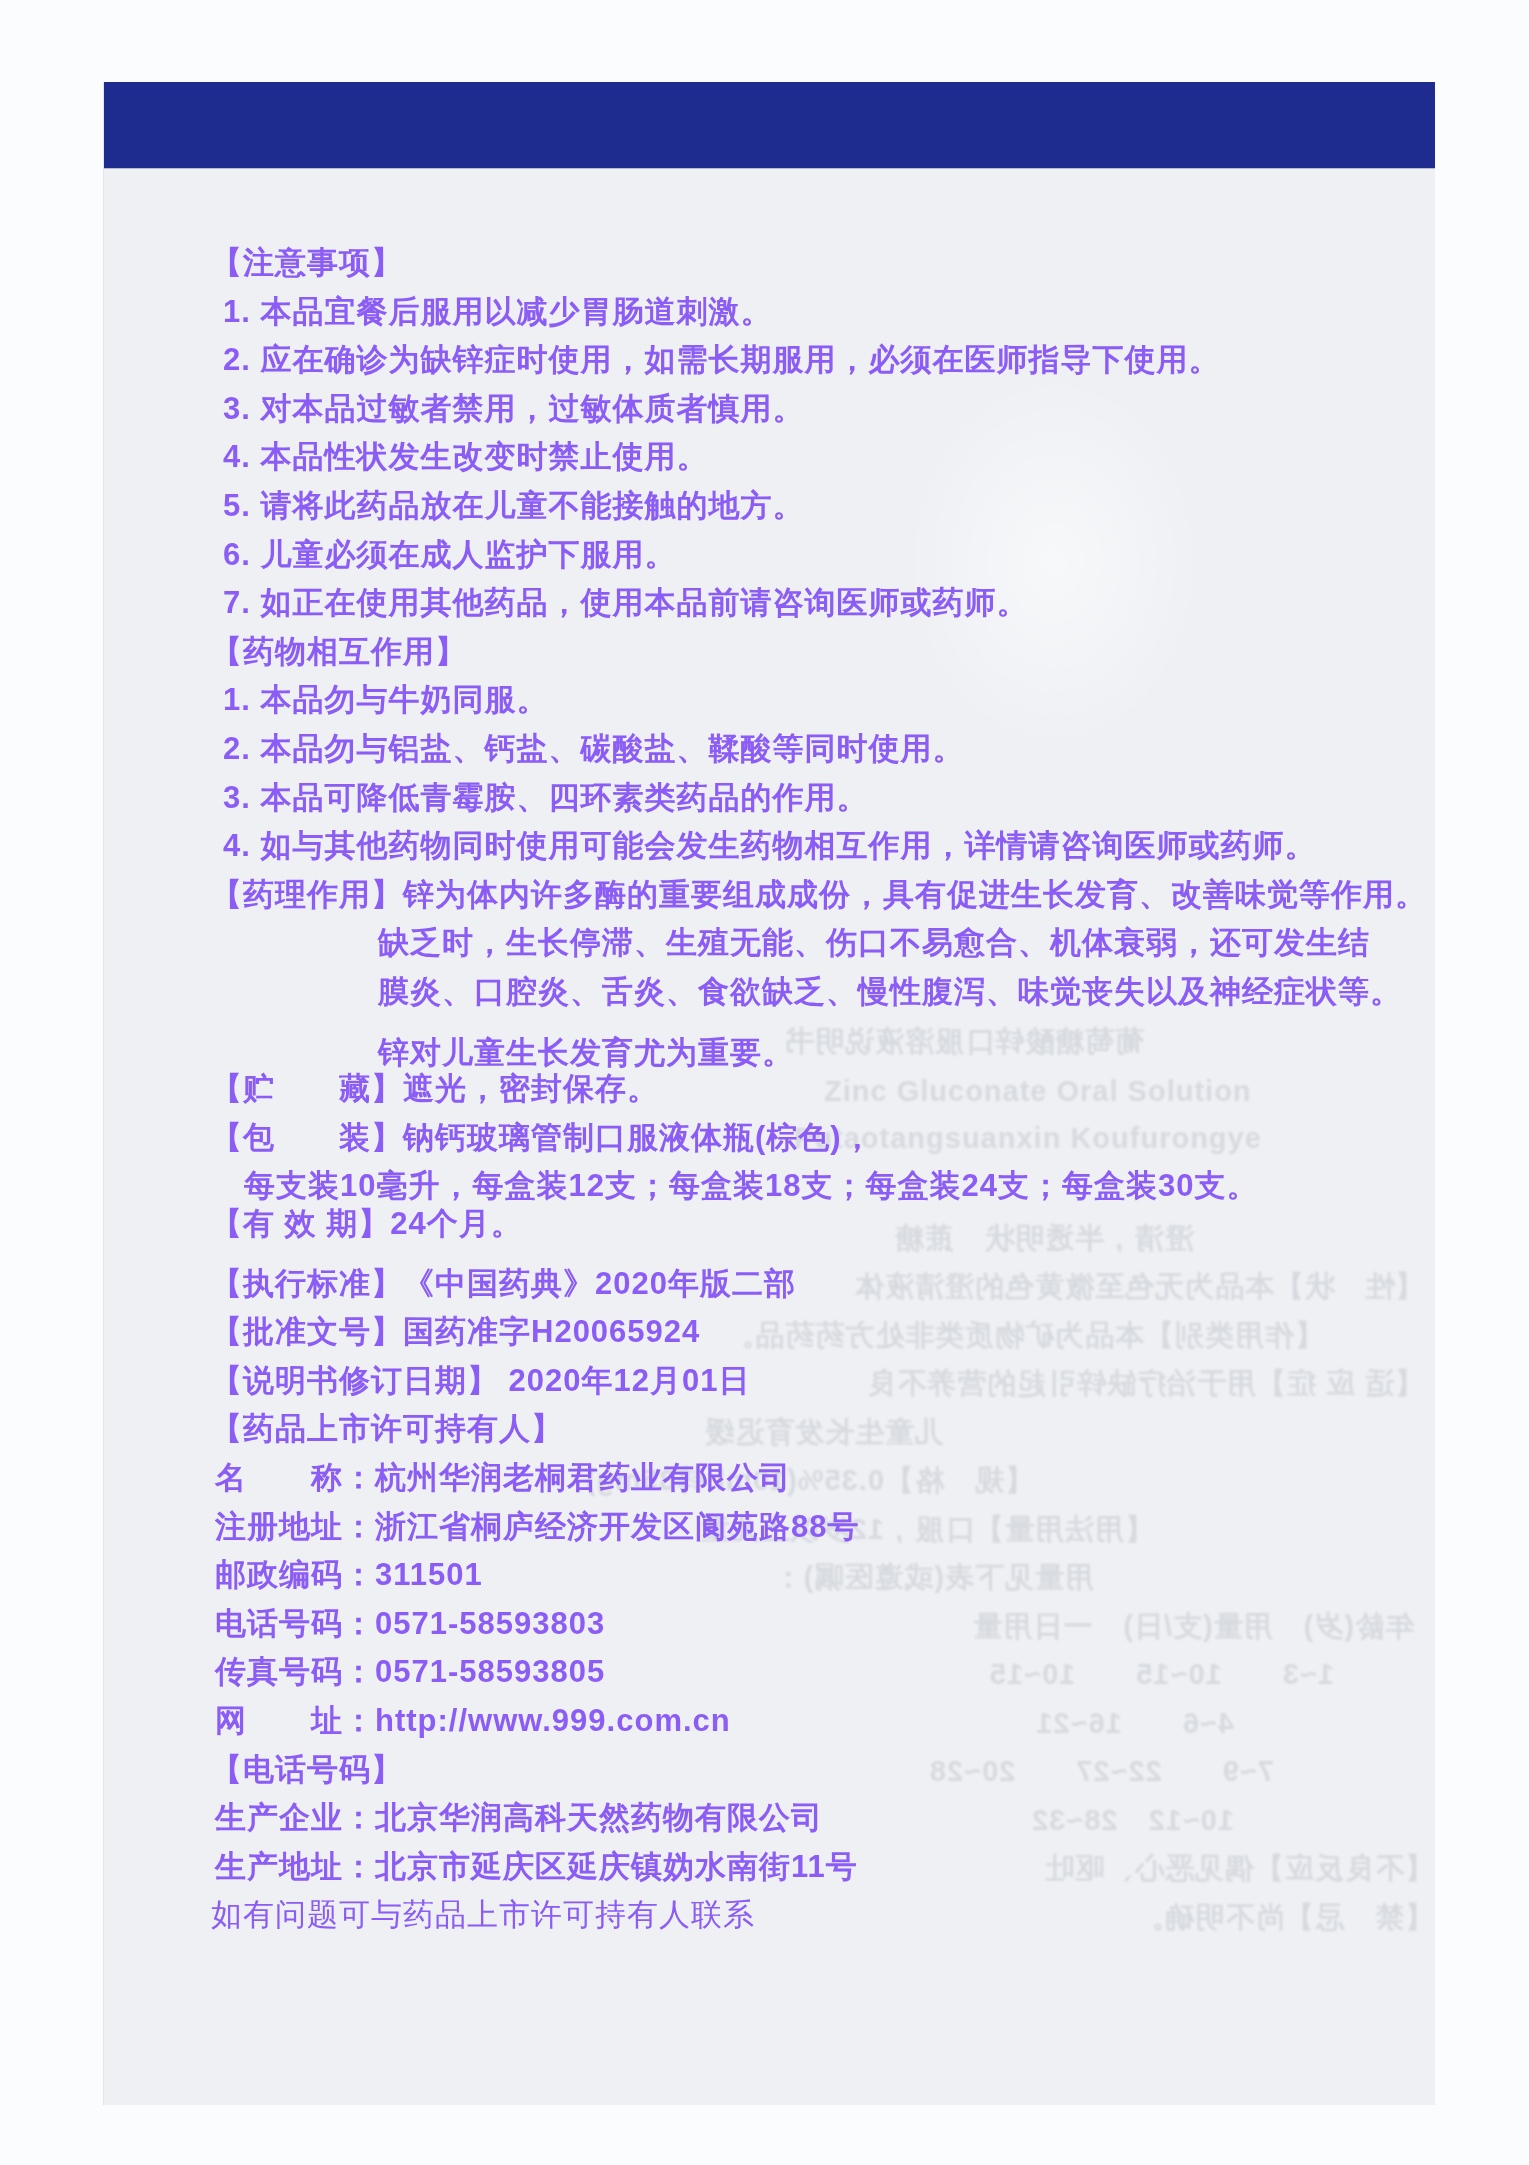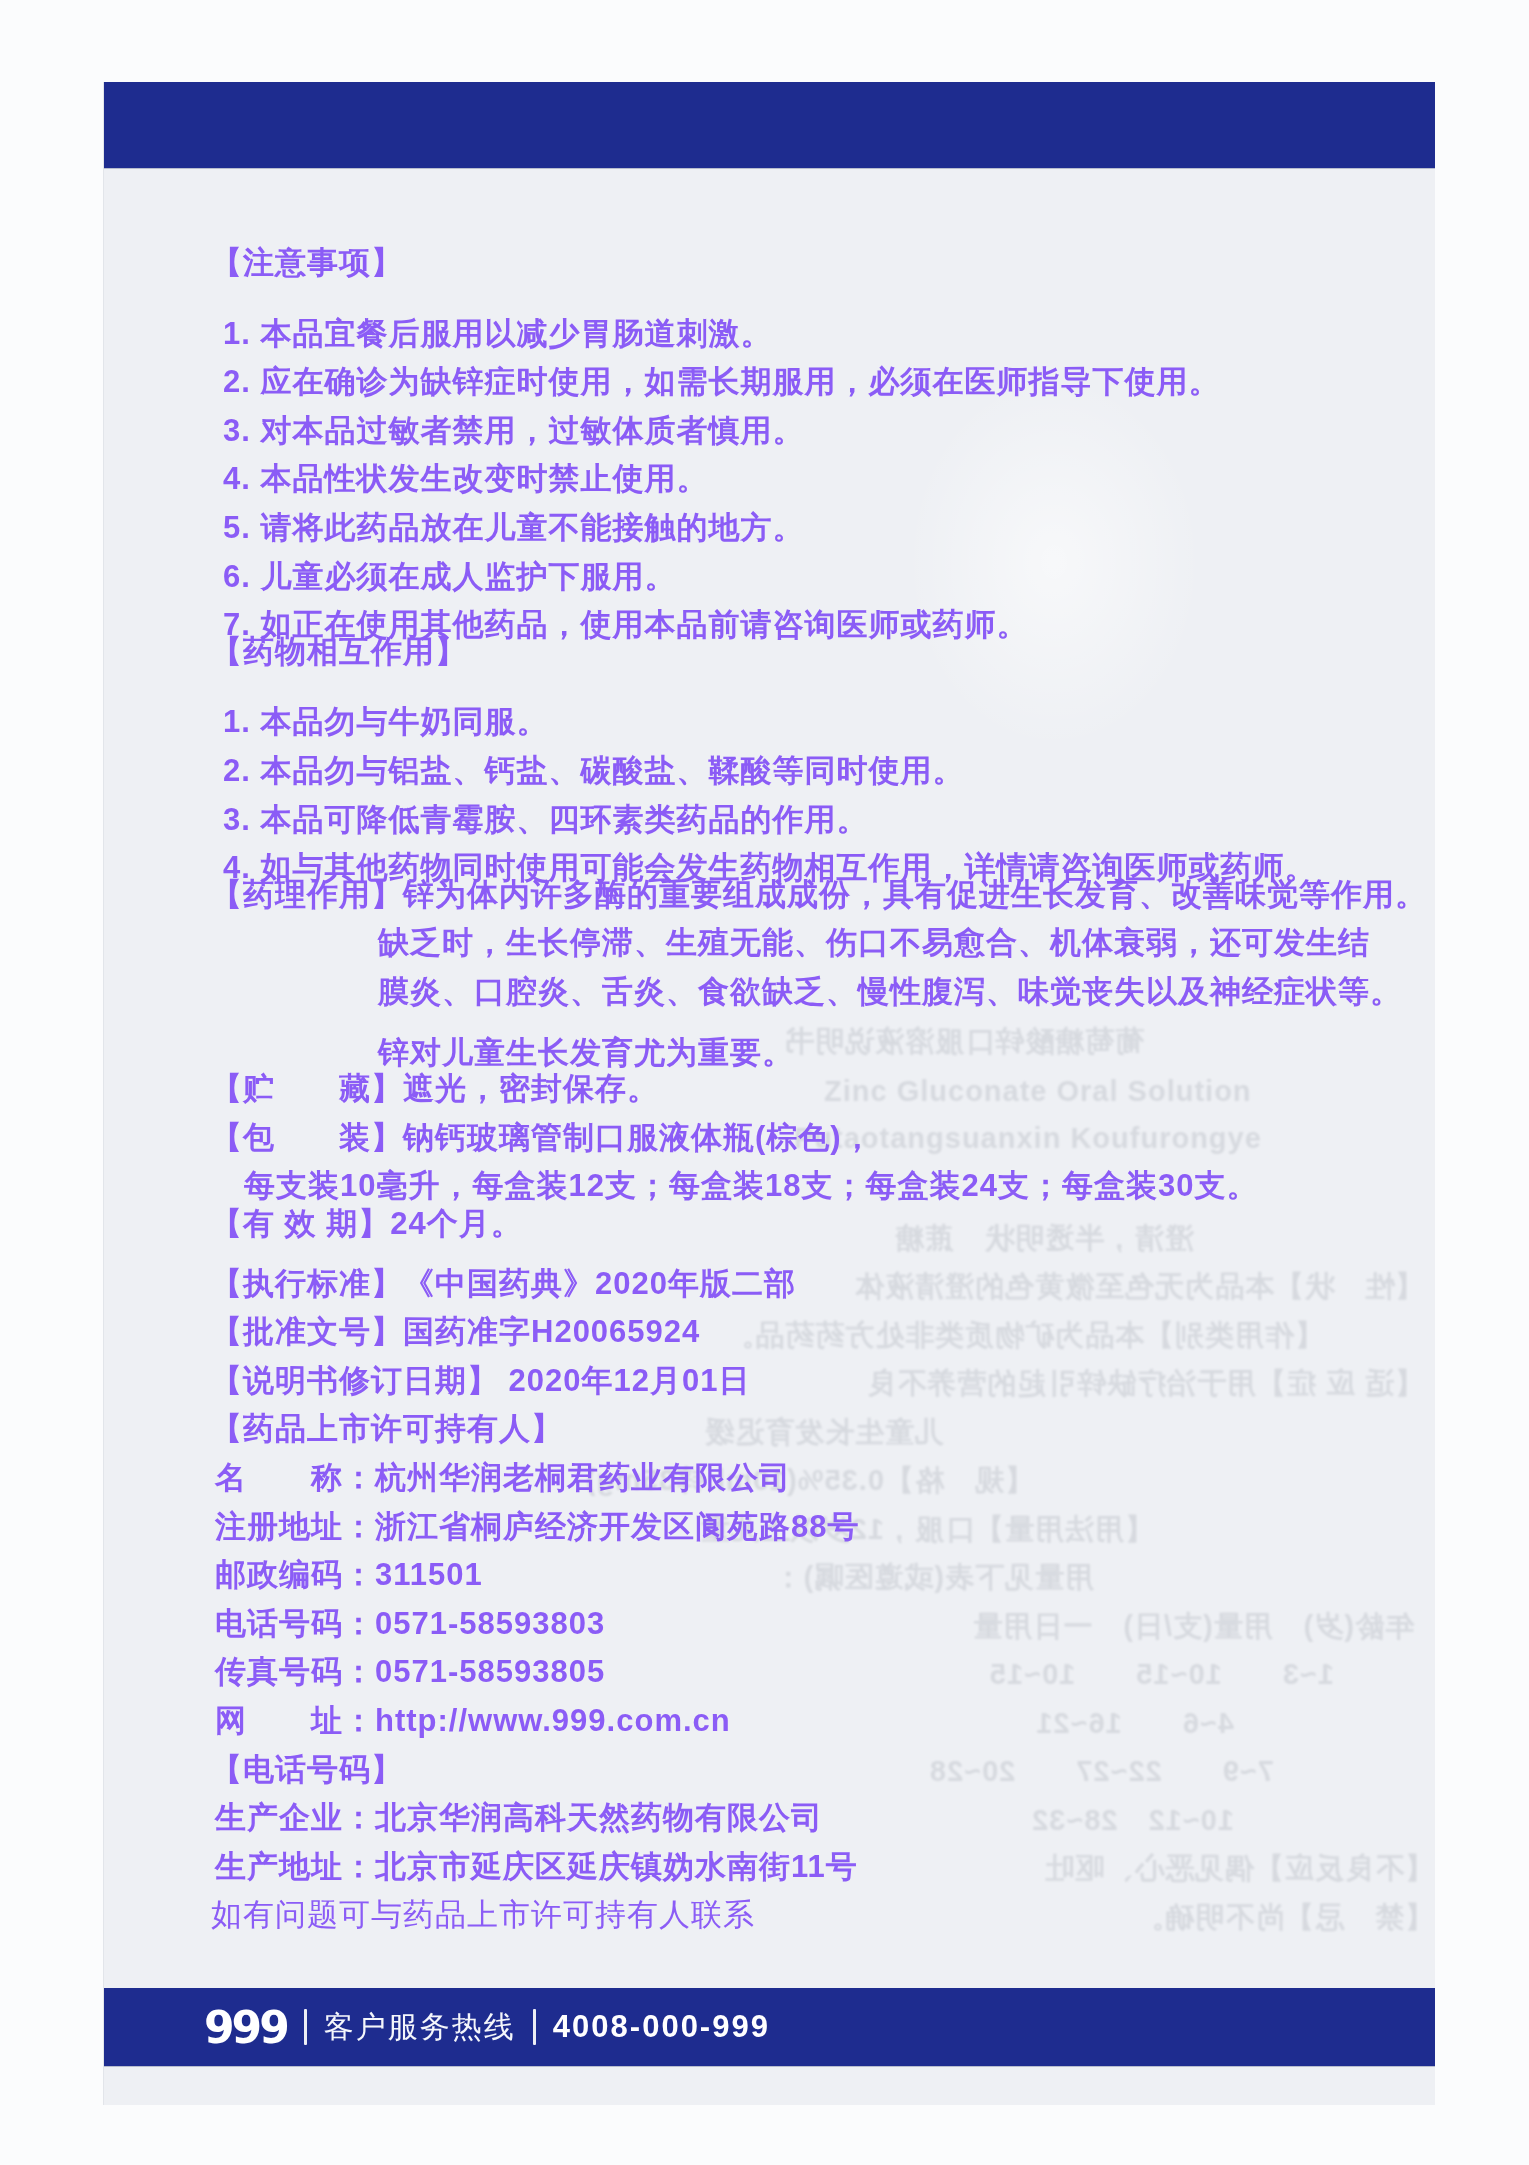--- a/index.html
+++ b/index.html
@@ -22,21 +22,21 @@
   .bar-top{top:0;height:86px;}
   .bar-bottom{top:1906px;height:78px;display:flex;align-items:center;padding-left:100px;box-sizing:border-box;}
   
   .tline{
     position:absolute;height:40px;line-height:40px;white-space:pre;
     font-size:31px;color:#8b5cf6;font-weight:600;letter-spacing:1px;
   }
   .l-h {left:107px;font-weight:700;}
   .l-hb{left:107px;font-weight:400;}
   .l-p {left:107px;}
-  .l-i {left:119px;margin-top:22px;}
+  .l-i {left:119px;}
   .l-c1{left:274px;}
   .l-c2{left:140px;}
   .l-f {left:111px;}
   
   .ghost{
     position:absolute;white-space:pre;font-size:29px;font-weight:600;
     color:#3e4757;opacity:.13;filter:blur(1.2px);letter-spacing:1px;
   }
   .ghost.mir{transform:scaleX(-1);}
   
@@ -114,21 +114,14 @@
         <div class="tline l-f" style="top: 1425px;">注册地址：浙江省桐庐经济开发区阆苑路88号</div>
         <div class="tline l-f" style="top: 1473px;">邮政编码：311501</div>
         <div class="tline l-f" style="top: 1522px;">电话号码：0571-58593803</div>
         <div class="tline l-f" style="top: 1570px;">传真号码：0571-58593805</div>
         <div class="tline l-f" style="top: 1619px;">网　　址：http://www.999.com.cn</div>
         <div class="tline l-h" style="top: 1668px;">【电话号码】</div>
         <div class="tline l-f" style="top: 1716px;">生产企业：北京华润高科天然药物有限公司</div>
         <div class="tline l-f" style="top: 1765px;">生产地址：北京市延庆区延庆镇妫水南街11号</div>
         <div class="tline l-hb" style="top: 1813px;">如有问题可与药品上市许可持有人联系</div>
       </div>
-    <div class="bar bar-bottom">
-      <span class="logo999">999</span>
-      <span class="fsep"></span>
-      <span class="flabel">客户服务热线</span>
-      <span class="fsep"></span>
-      <span class="fhot">4008-000-999</span>
-    </div>
   </div>
 </div>
 
 </body></html>

